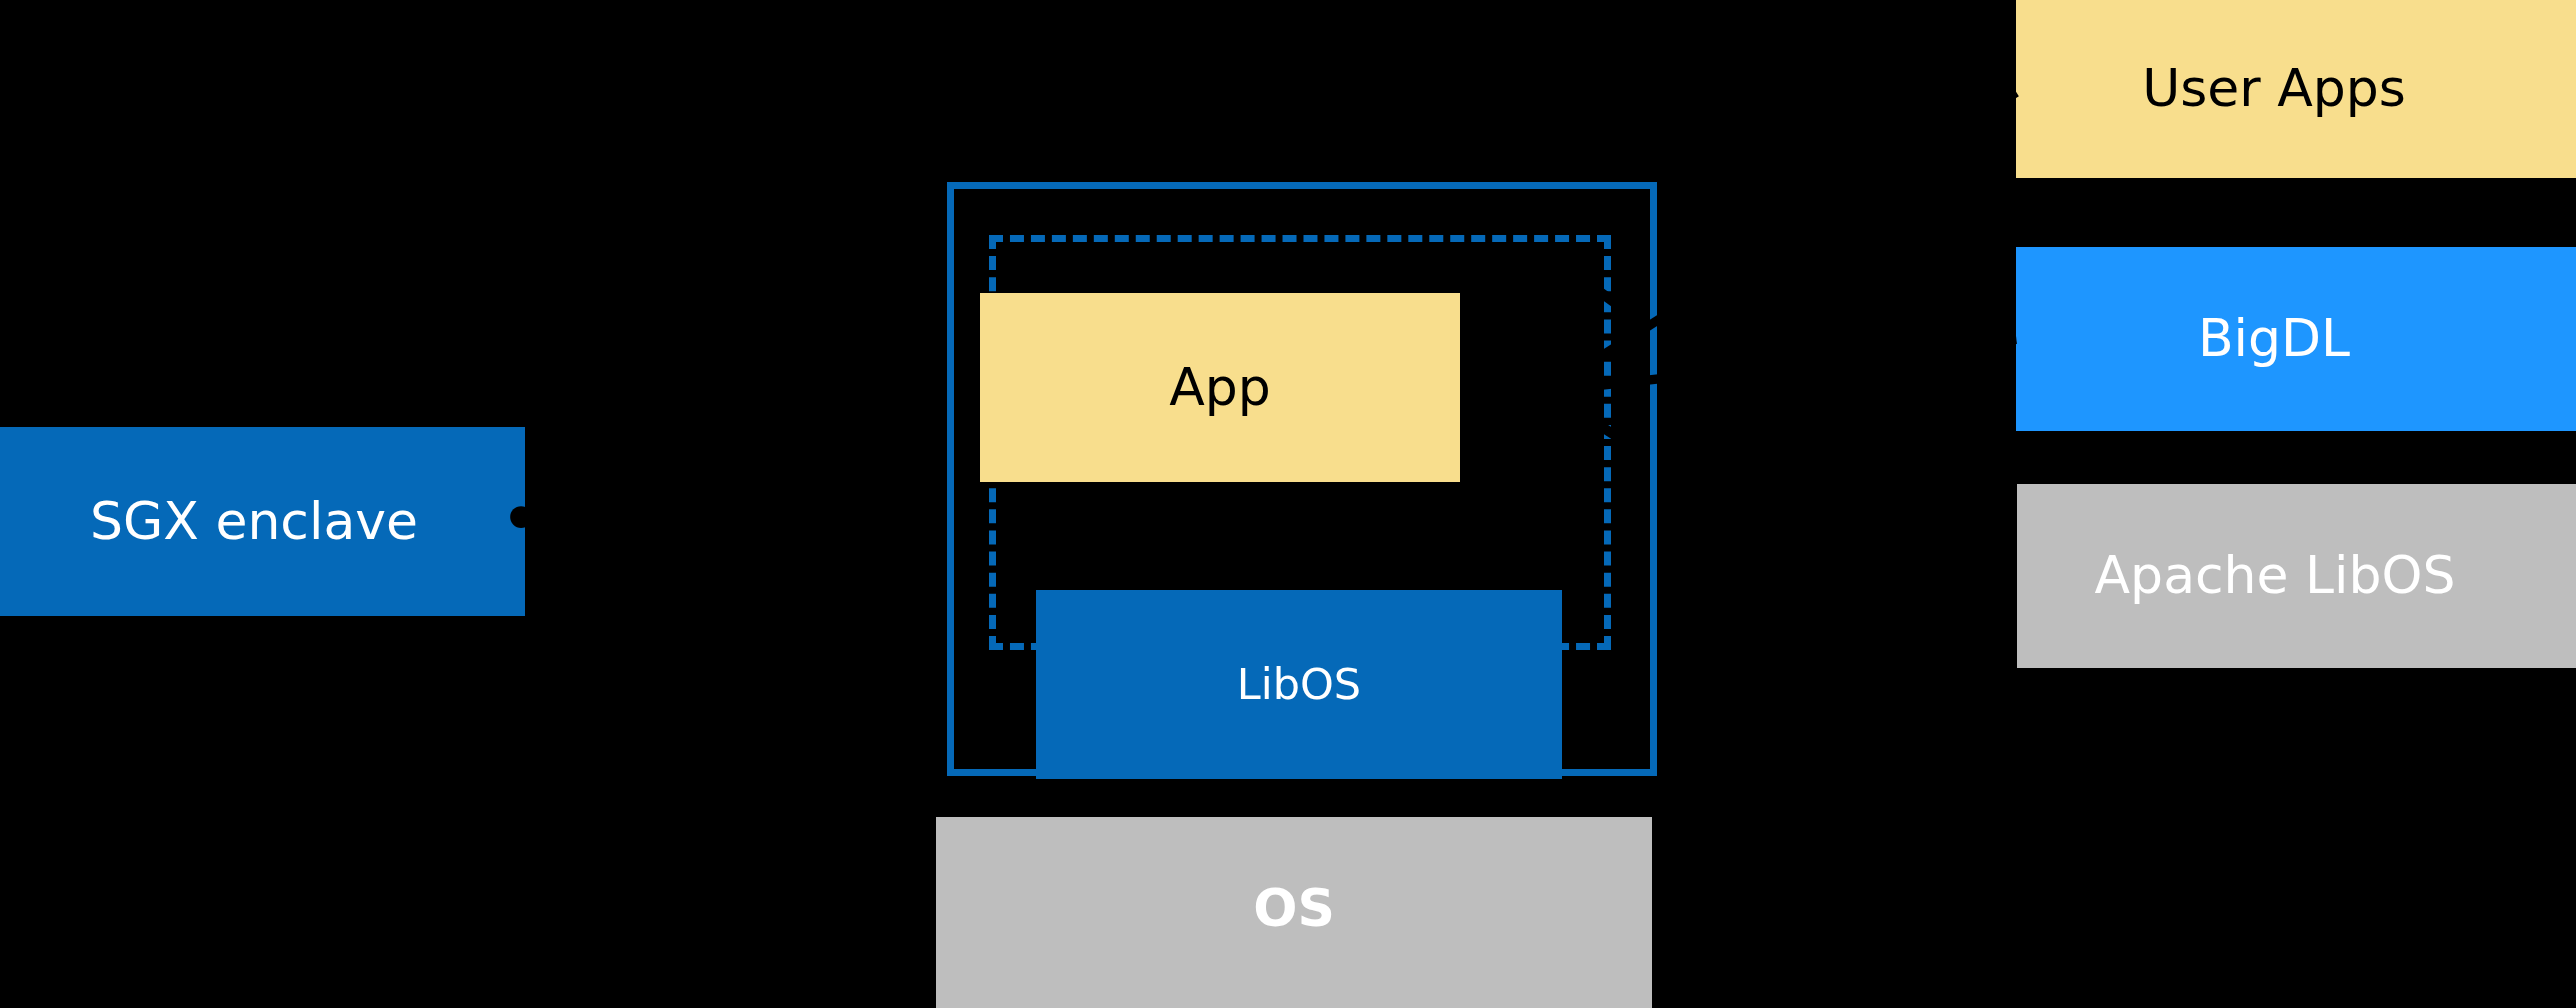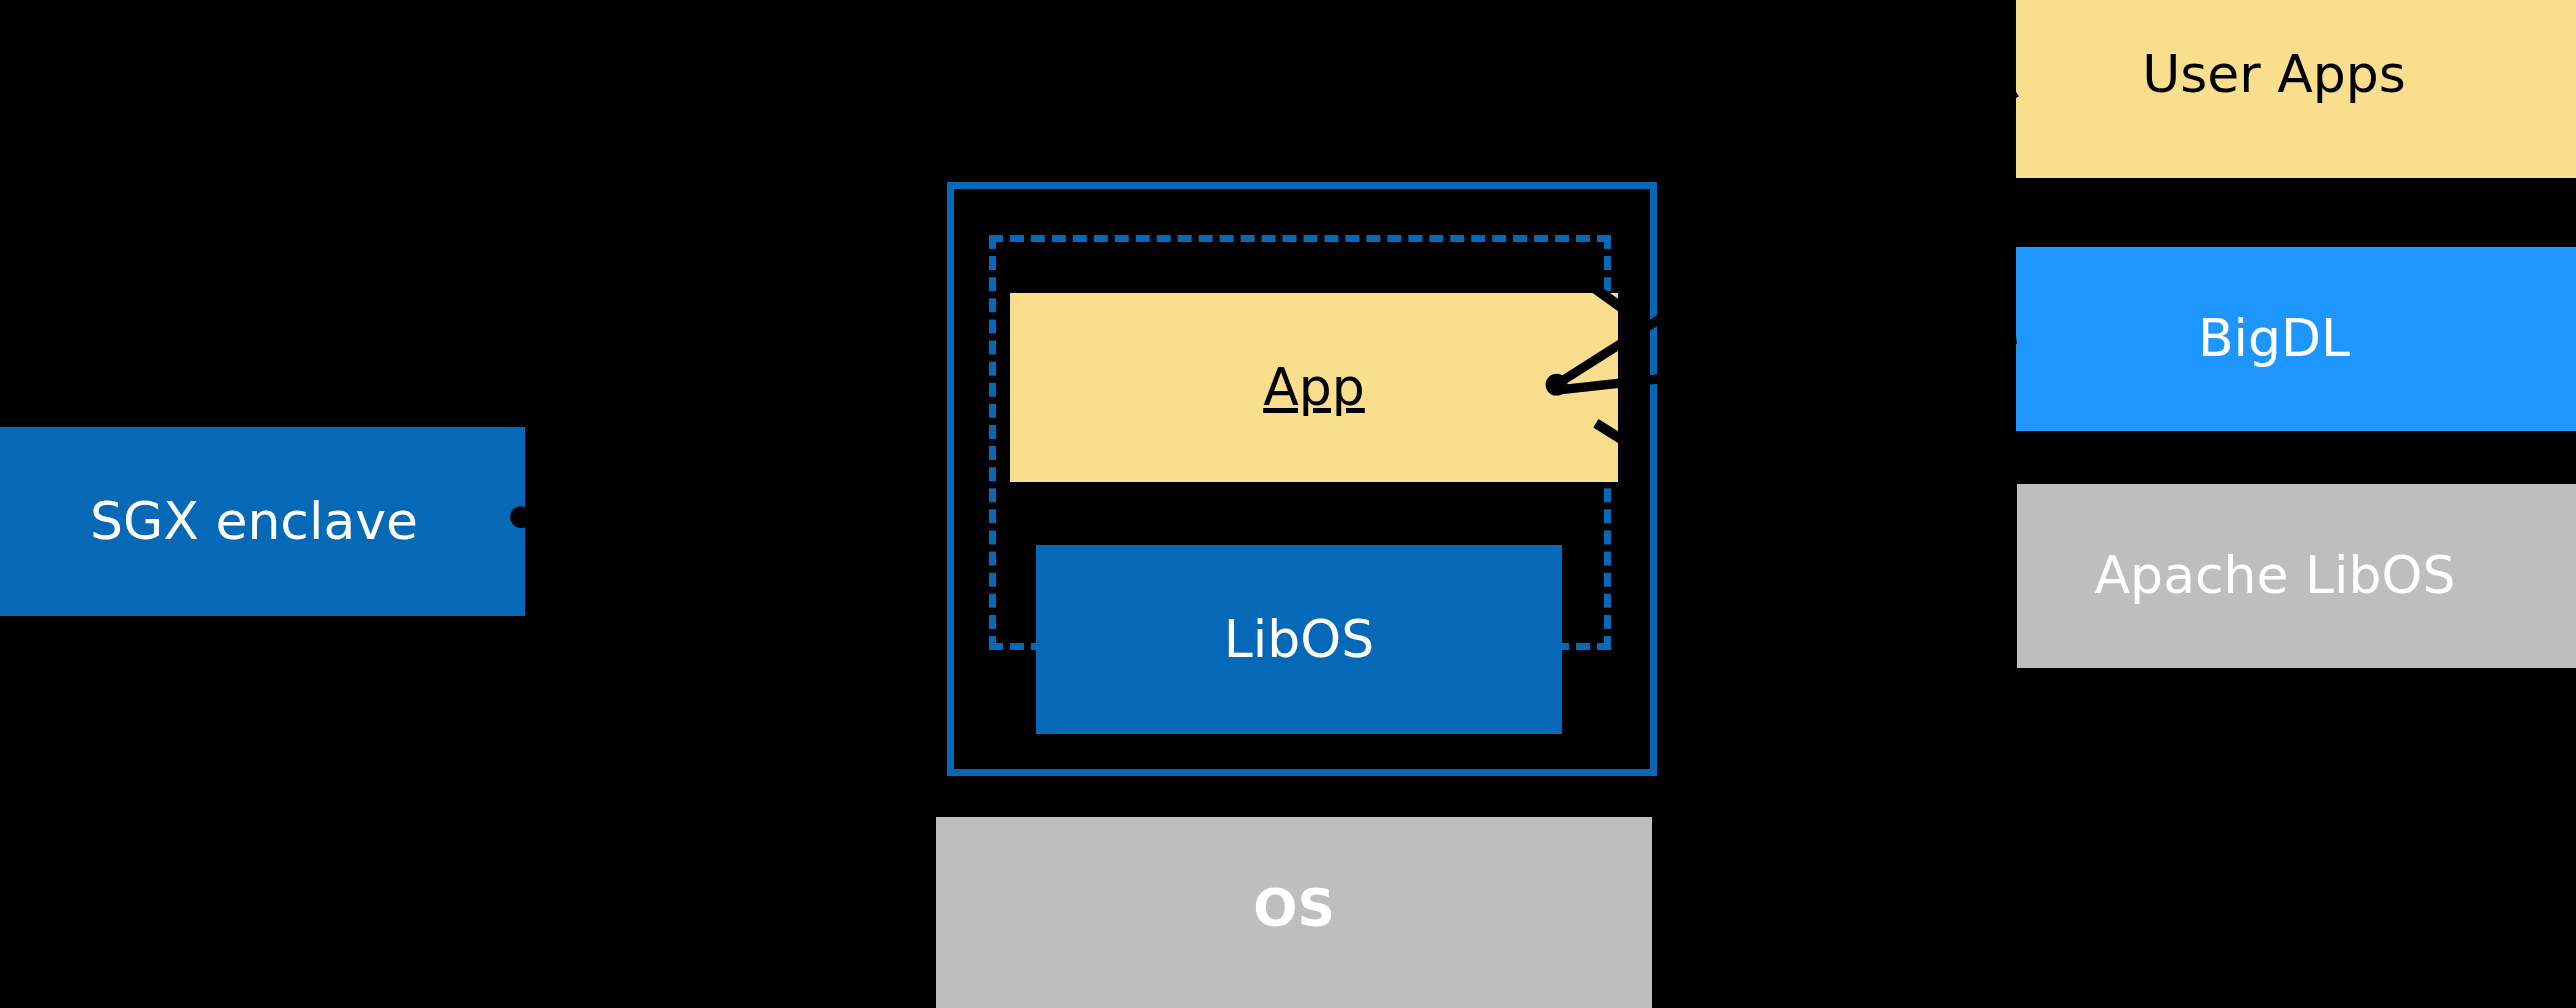--- a/index.html
+++ b/index.html
@@ -58,53 +58,53 @@
     left: 0;
     top: 0;
     width: 2576px;
     height: 1009px;
     pointer-events: none;
   }
 
   
   .t-sgx       { font-size: 52px; }
   .t-app       { font-size: 52px; }
-  .t-libos     { font-size: 52px; }
+  .t-libos     { font-size: 43px; margin-top: 45px; }
   .t-os        { font-size: 52px; font-weight: bold; }
   .t-userapps  { font-size: 52px; }
   .t-bigdl     { font-size: 52px; }
   .t-spark     { font-size: 52px; }
 </style>
 </head>
 <body>
 
 <div id="canvas">
 
   <div class="box fill-blue-dark t-sgx" style="left:-17px; top:427px; width:542px; height:189px;">
     <span class="box-label">SGX enclave</span>
   </div>
 
   <div class="frame-solid" style="left:947px; top:182px; width:710px; height:594px;"></div>
 
   <div class="frame-dashed" style="left:989px; top:235px; width:622px; height:415px;"></div>
 
-  <div class="box fill-yellow t-app" style="left:1010px; top:293px; width:608px; height:189px;text-decoration:underline;">
+  <div class="box fill-yellow t-app" style="left:980px; top:293px; width:480px; height:189px;">
     <span class="box-label">App</span>
   </div>
 
   <div class="box fill-blue-dark t-libos" style="left:1036px; top:545px; width:526px; height:189px;">
     <span class="box-label">LibOS</span>
   </div>
 
   <div class="box fill-gray t-os" style="left:936px; top:817px; width:716px; height:218px;">
     <span class="box-label" style="position:relative; top:-17px;">OS</span>
   </div>
 
   <div class="box fill-yellow t-userapps" style="left:2016px; top:-50px; width:620px; height:228px;">
-    <span class="box-label" style="position:relative; top:11px; left:-52px;text-align:right;">User Apps</span>
+    <span class="box-label" style="position:relative; top:25px; left:-52px;text-align:right;">User Apps</span>
   </div>
 
   <div class="box fill-blue-bright t-bigdl" style="left:2016px; top:247px; width:620px; height:184px;">
     <span class="box-label" style="position:relative; left:-52px;">BigDL</span>
   </div>
 
   <div class="box fill-gray t-spark" style="left:2017px; top:484px; width:620px; height:184px;">
     <span class="box-label" style="position:relative; left:-52px;">Apache LibOS</span>
   </div>
 

